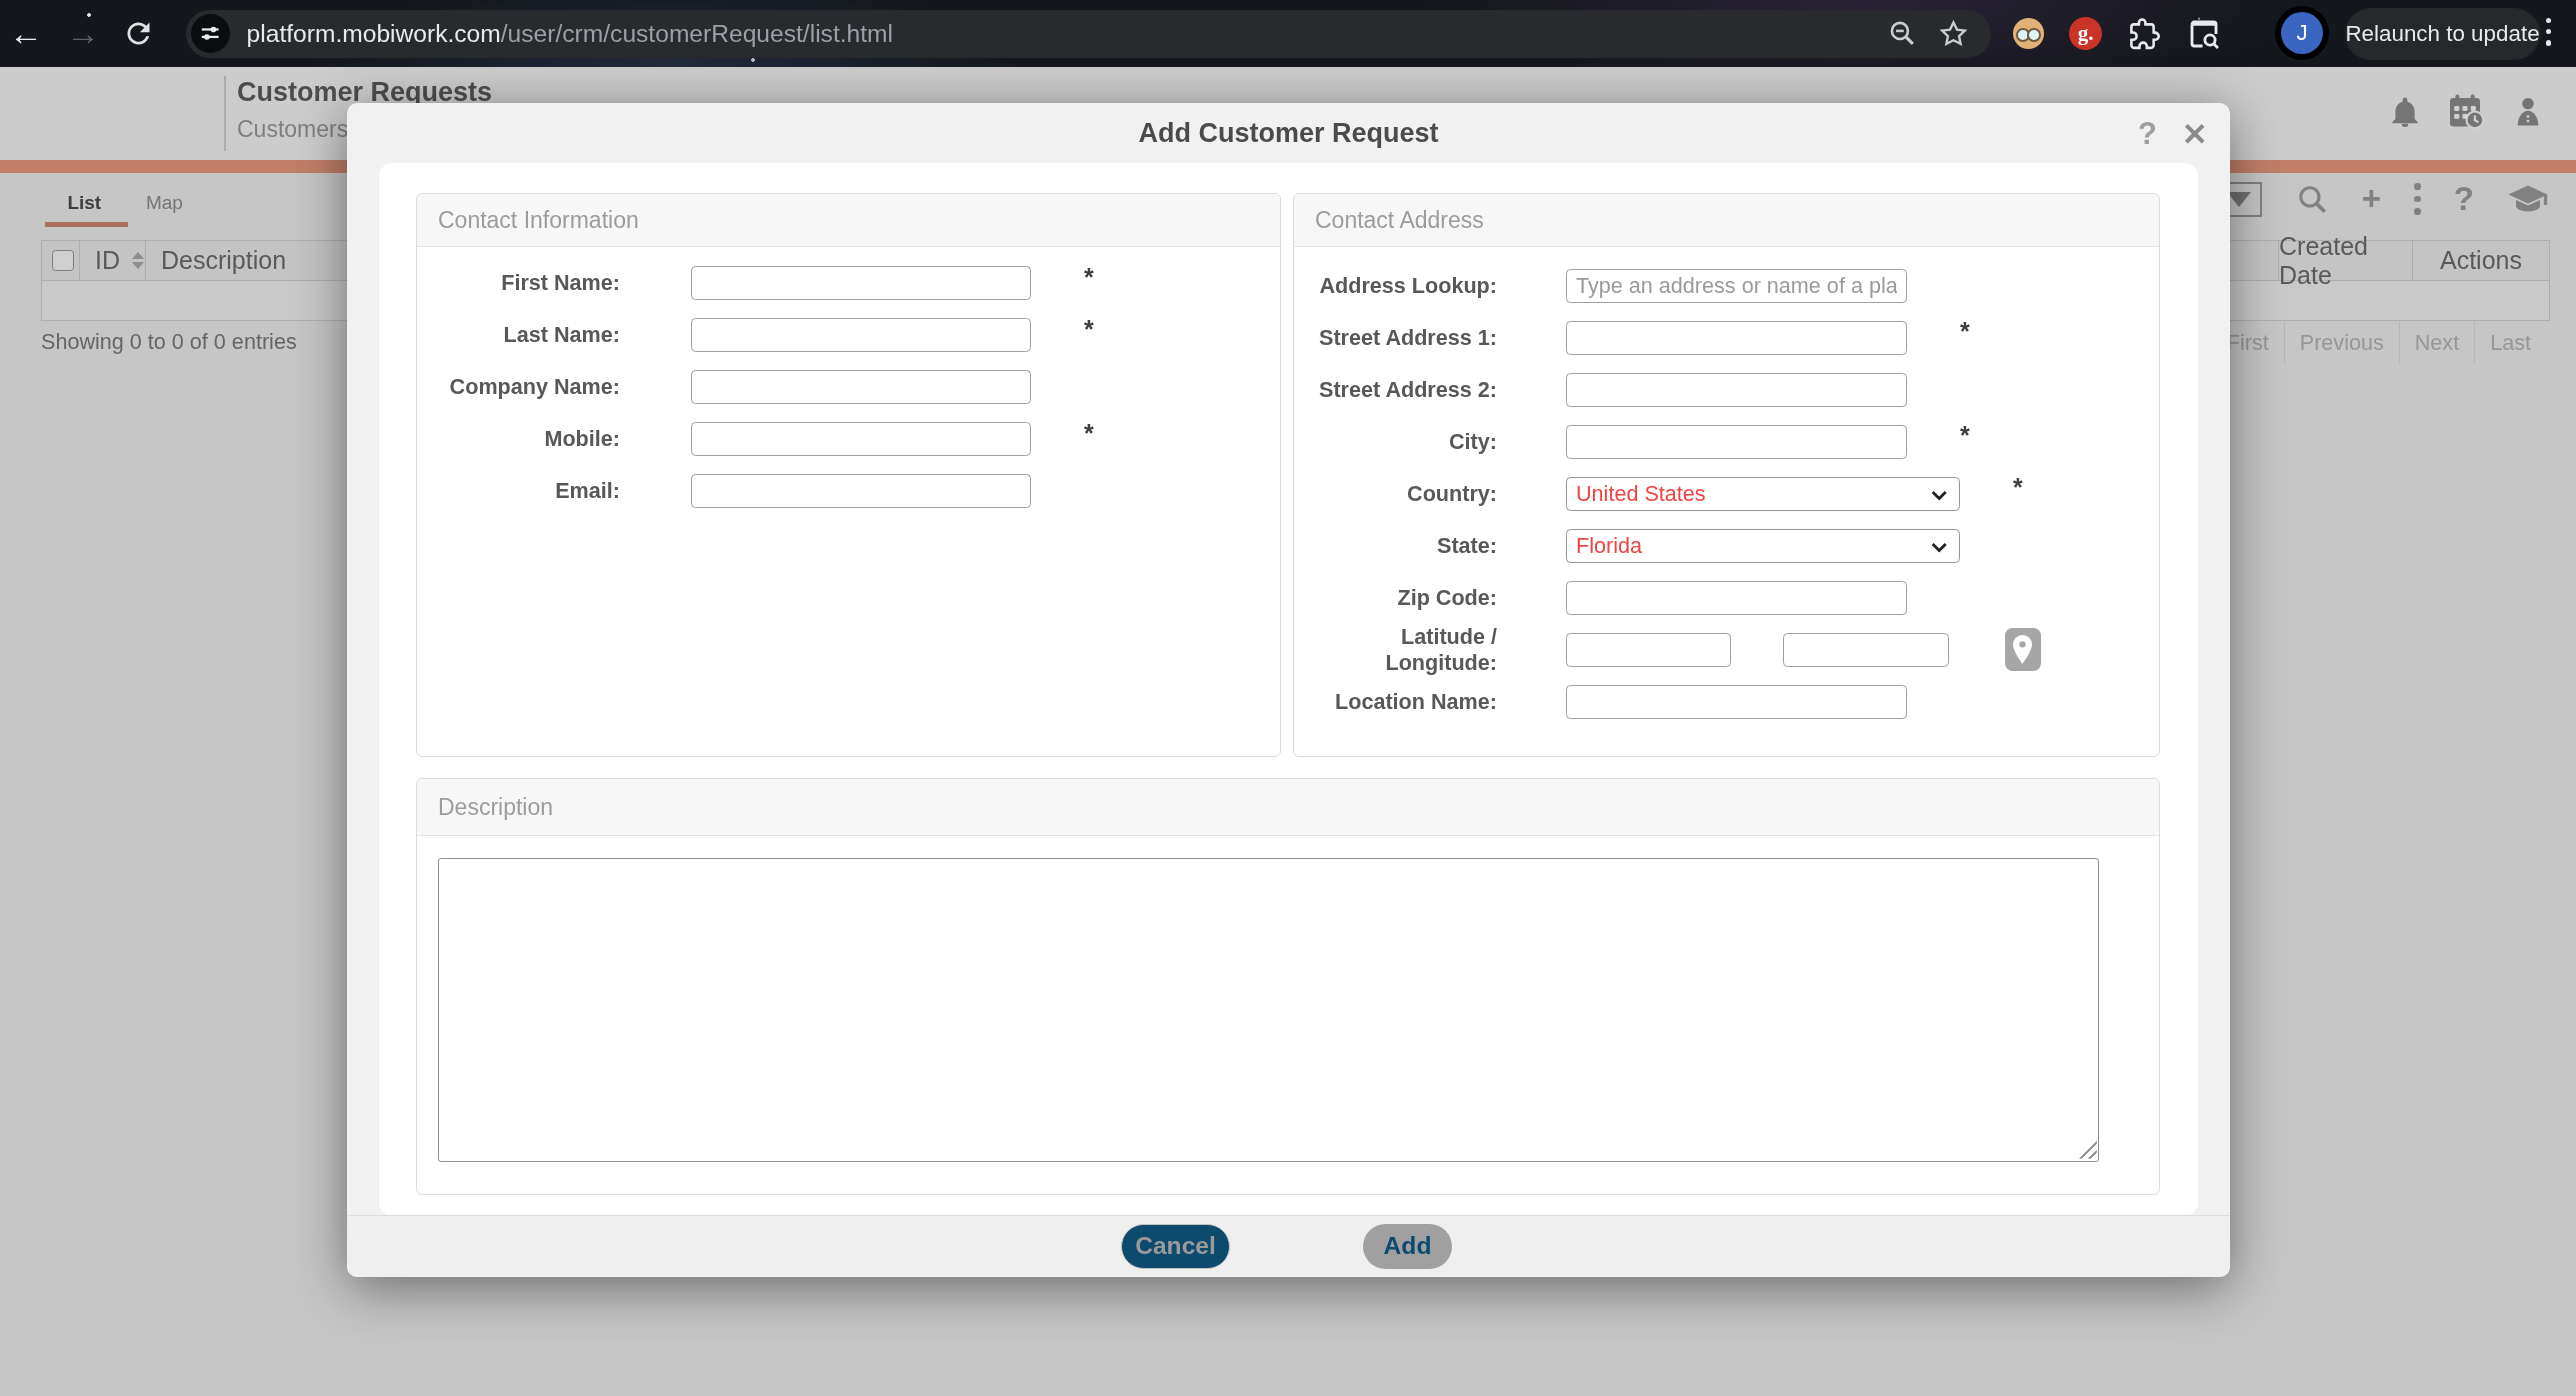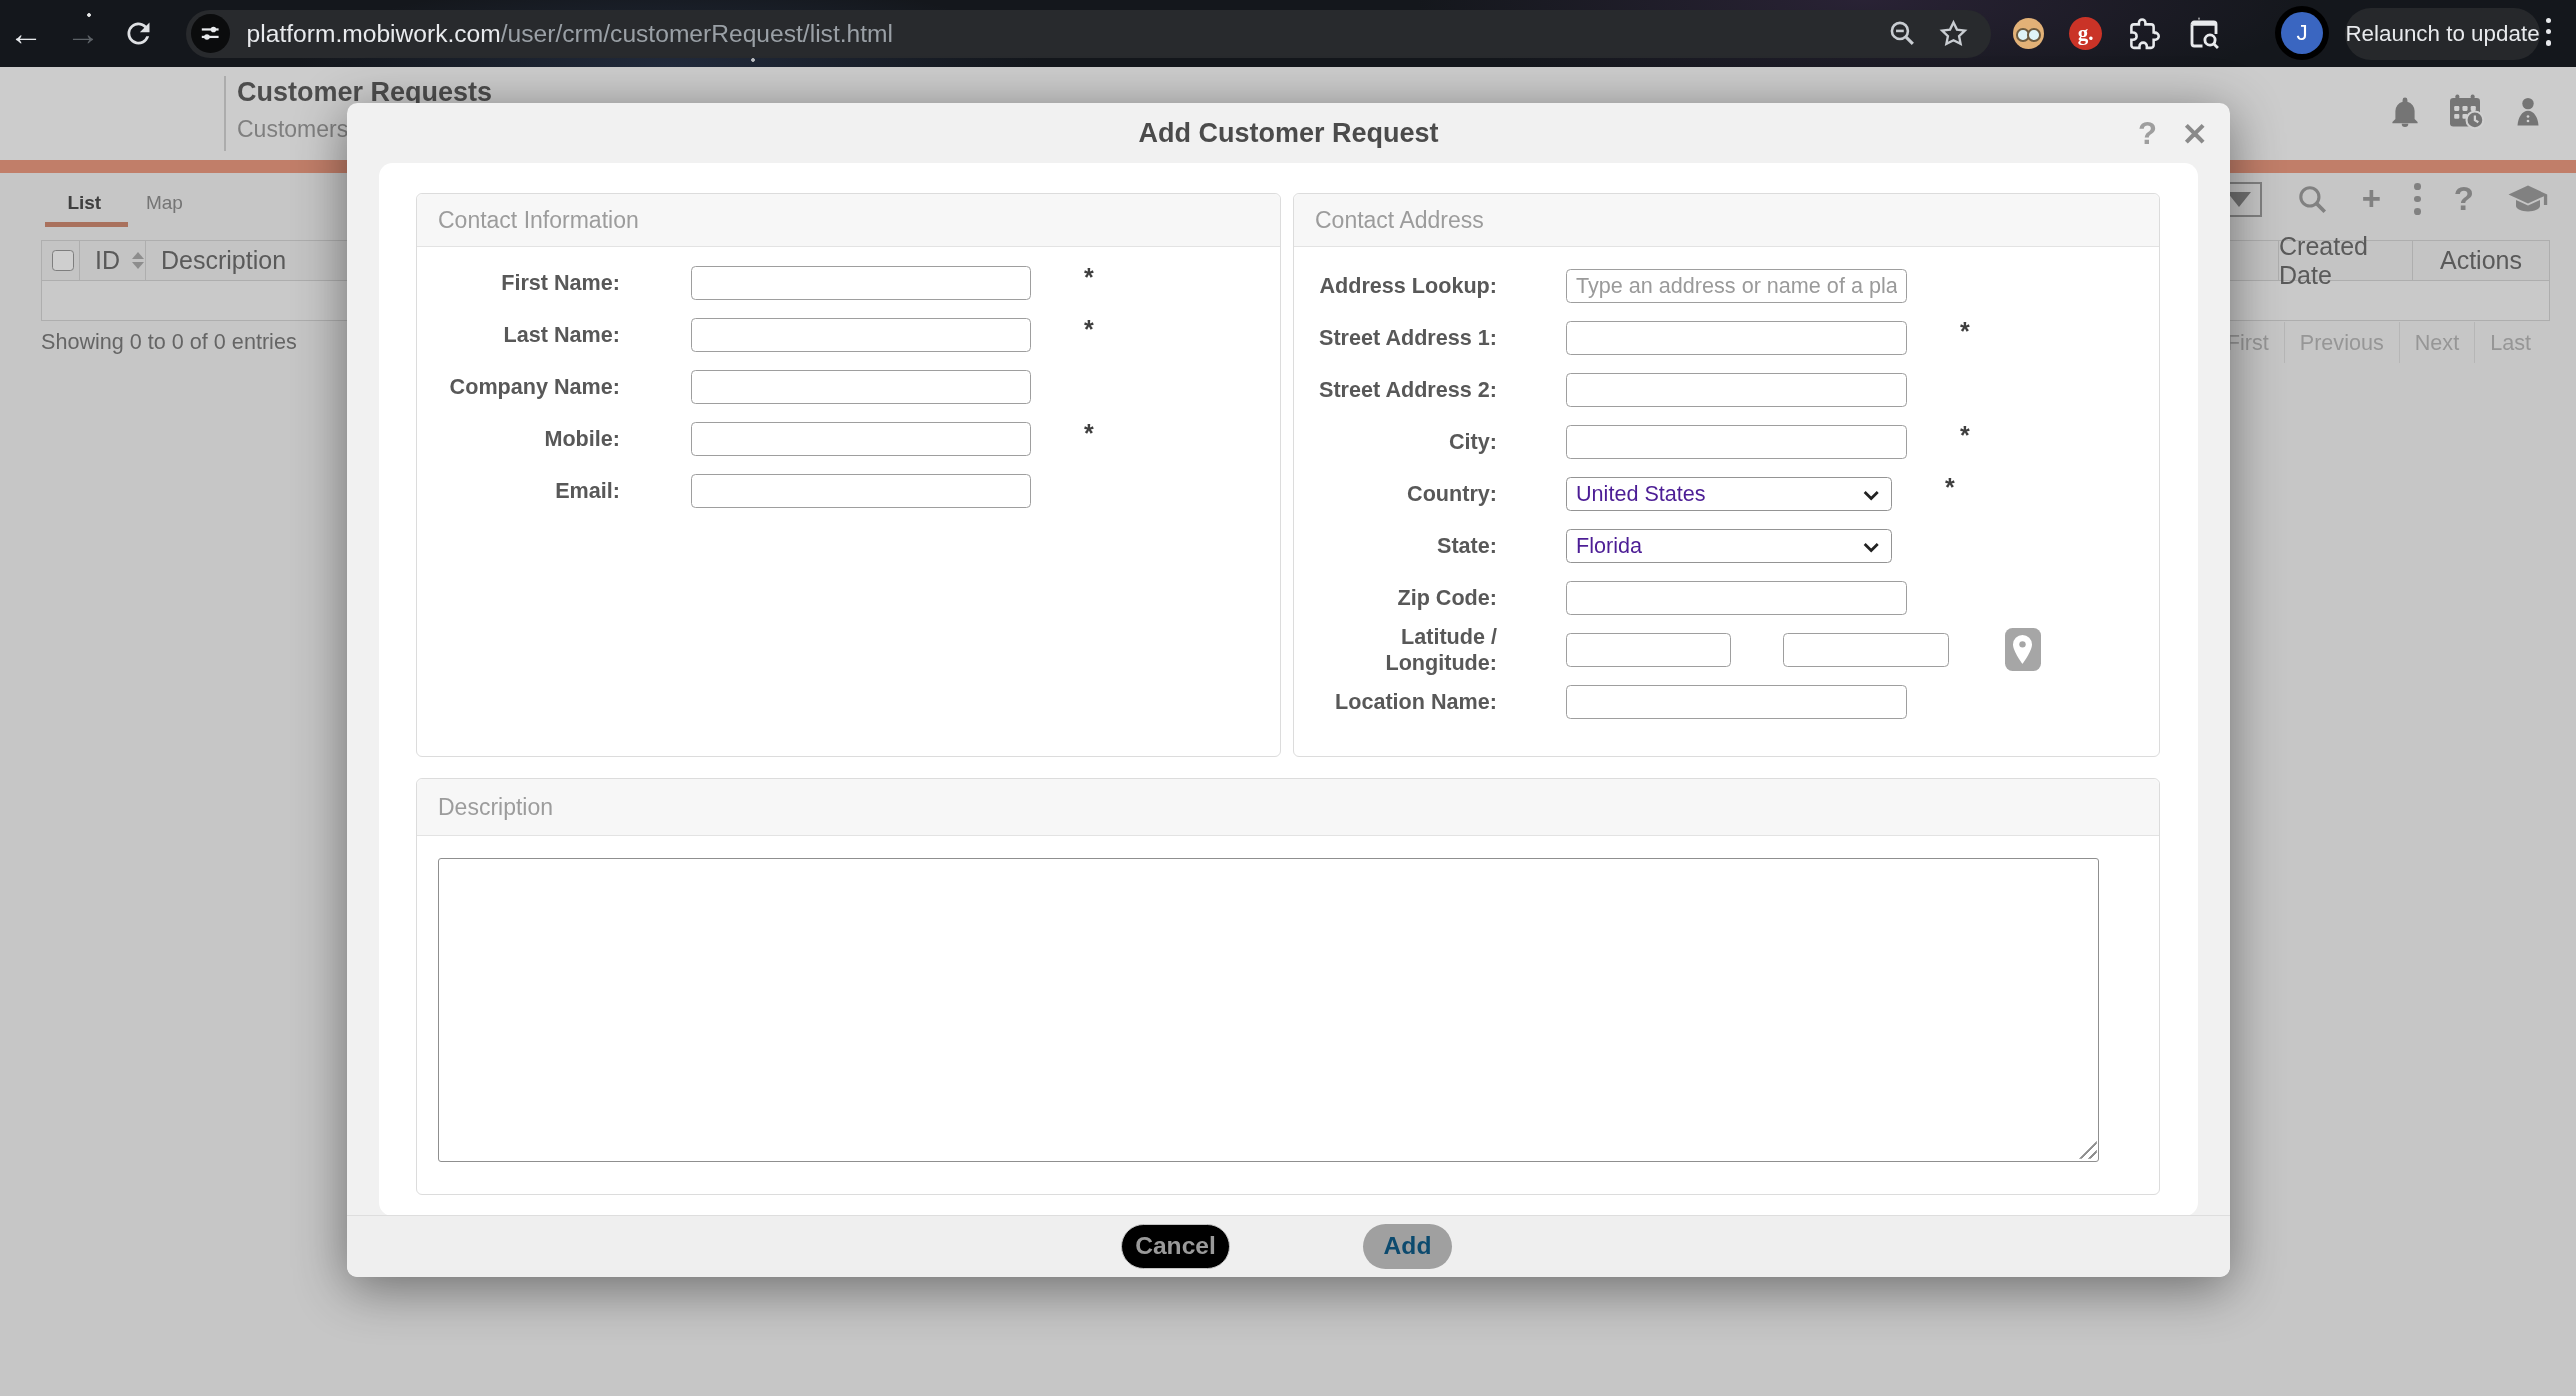--- a/index.html
+++ b/index.html
@@ -123,37 +123,37 @@
   .frow{display:flex;align-items:center;height:34px;margin-bottom:18px;gap:44px;}
   .flabel{width:203px;text-align:right;font-weight:bold;color:#585858;font-size:21.6px;margin-right:27px;flex:none;}
   .panel-ca .flabel{width:203px;margin-right:25px;}
   .fin{width:340px;height:34px;border:1.5px solid #9e9e9e;border-radius:4.5px;background:#fff;color:#333;
      font-size:21.6px;padding:0 9px;box-sizing:border-box;font-family:"Liberation Sans",sans-serif;outline:none;}
   .panel-ca .fin{width:341px;}
   .fin::placeholder{color:#9a9a9a;}
   .fin.half1{width:165px;margin-right:7.5px;}
   .fin.half2{width:166px;}
   .req{font-size:25px;font-weight:bold;color:#3f3f3f;margin-left:9px;margin-bottom:12px;flex:none;}
-  .fselect{width:326px;height:34px;border:1.5px solid #949494;border-radius:4.5px;background:#fff;display:flex;
-     align-items:center;padding:0 18px 0 9px;font-size:21.6px;color:#4c1d95;position:relative;box-sizing:border-box;flex:none;}
+  .fselect{width:394px;height:34px;border:1.5px solid #949494;border-radius:4.5px;background:#fff;display:flex;
+     align-items:center;padding:0 18px 0 9px;font-size:21.6px;color:#ef4444;position:relative;box-sizing:border-box;flex:none;}
   .fselect svg{position:absolute;right:9px;top:6.7px;}
   .pinbtn{width:36px;height:43px;margin-left:12px;background:#a6a6a6;border-radius:7.5px;display:flex;
      align-items:center;justify-content:center;flex:none;}
   .ftextarea{display:block;margin:22.4px 0 0 21px;width:1661px;height:304px;border:1.5px solid #8f8f8f;border-radius:3px;
      resize:none;box-sizing:border-box;font-size:21.6px;font-family:"Liberation Sans",sans-serif;outline:none;position:relative;}
   .ta-wrap{position:relative;width:1661px;margin-left:21px;margin-top:22.4px;}
   .ta-wrap .ftextarea{margin:0;width:100%;}
   .grip{position:absolute;right:2.2px;bottom:3.7px;width:18px;height:18px;
      background:repeating-linear-gradient(-45deg, transparent 0 4.5px, #8f8f8f 4.5px 6.7px);
      clip-path:polygon(100% 0, 100% 100%, 0 100%);}
   .mfooter{position:absolute;left:0;bottom:0;width:100%;height:61px;background:#efefef;
      border-top:0.7px solid #dedede;border-radius:0 0 10.4px 10.4px;}
   .btn{position:absolute;top:7.5px;height:45px;border-radius:23px;display:flex;align-items:center;
      justify-content:center;font-size:24.6px;font-weight:bold;box-sizing:border-box;}
-  .btn-cancel{left:774px;width:109px;background:#000000;border:1.5px solid #c4c4c4;color:#9a9a9a;}
+  .btn-cancel{left:774px;width:109px;background:#0c4a6e;border:1.5px solid #c4c4c4;color:#9a9a9a;}
   .btn-add{left:1016px;width:89px;background:#a0a0a0;color:#0c4a6e;}
 </style>
 </head>
 <body>
 
 <div class="screen">
 
   <div class="chrome">
     <div class="navbtn" style="left:0;">←</div>
     <div class="navbtn disabled" style="left:57px;">→</div>

